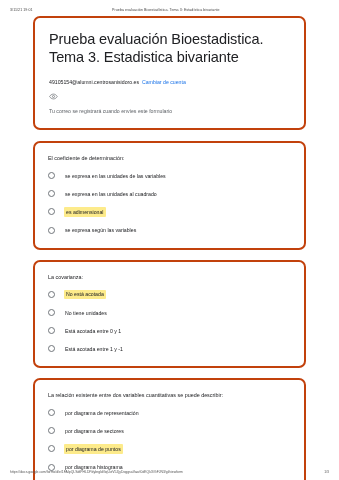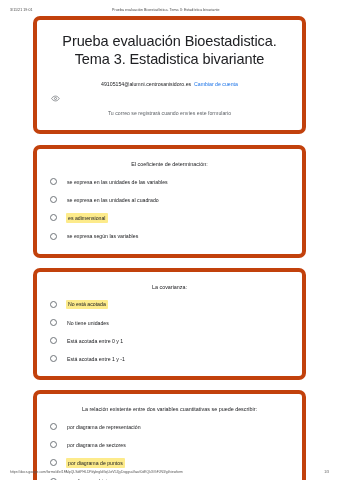--- a/index.html
+++ b/index.html
@@ -47,26 +47,25 @@
     box-sizing: border-box;
   }
 
   .content {
     padding: 0;
   }
 
   
   .card {
     background: #ffffff;
-    border: 4px solid #c2410c;
+    border: 2px solid #c2410c;
     border-radius: 7px;
     box-sizing: border-box;
     margin: 0 11px 10px 11px;
     padding: 11px 13px 12px 13px;
-    text-align: center;
   }
 
   .title-card {
     padding: 12px 14px 13px 14px;
     margin-bottom: 11px;
   }
 
   .form-title {
     font-size: 14.5px;
     line-height: 18px;

